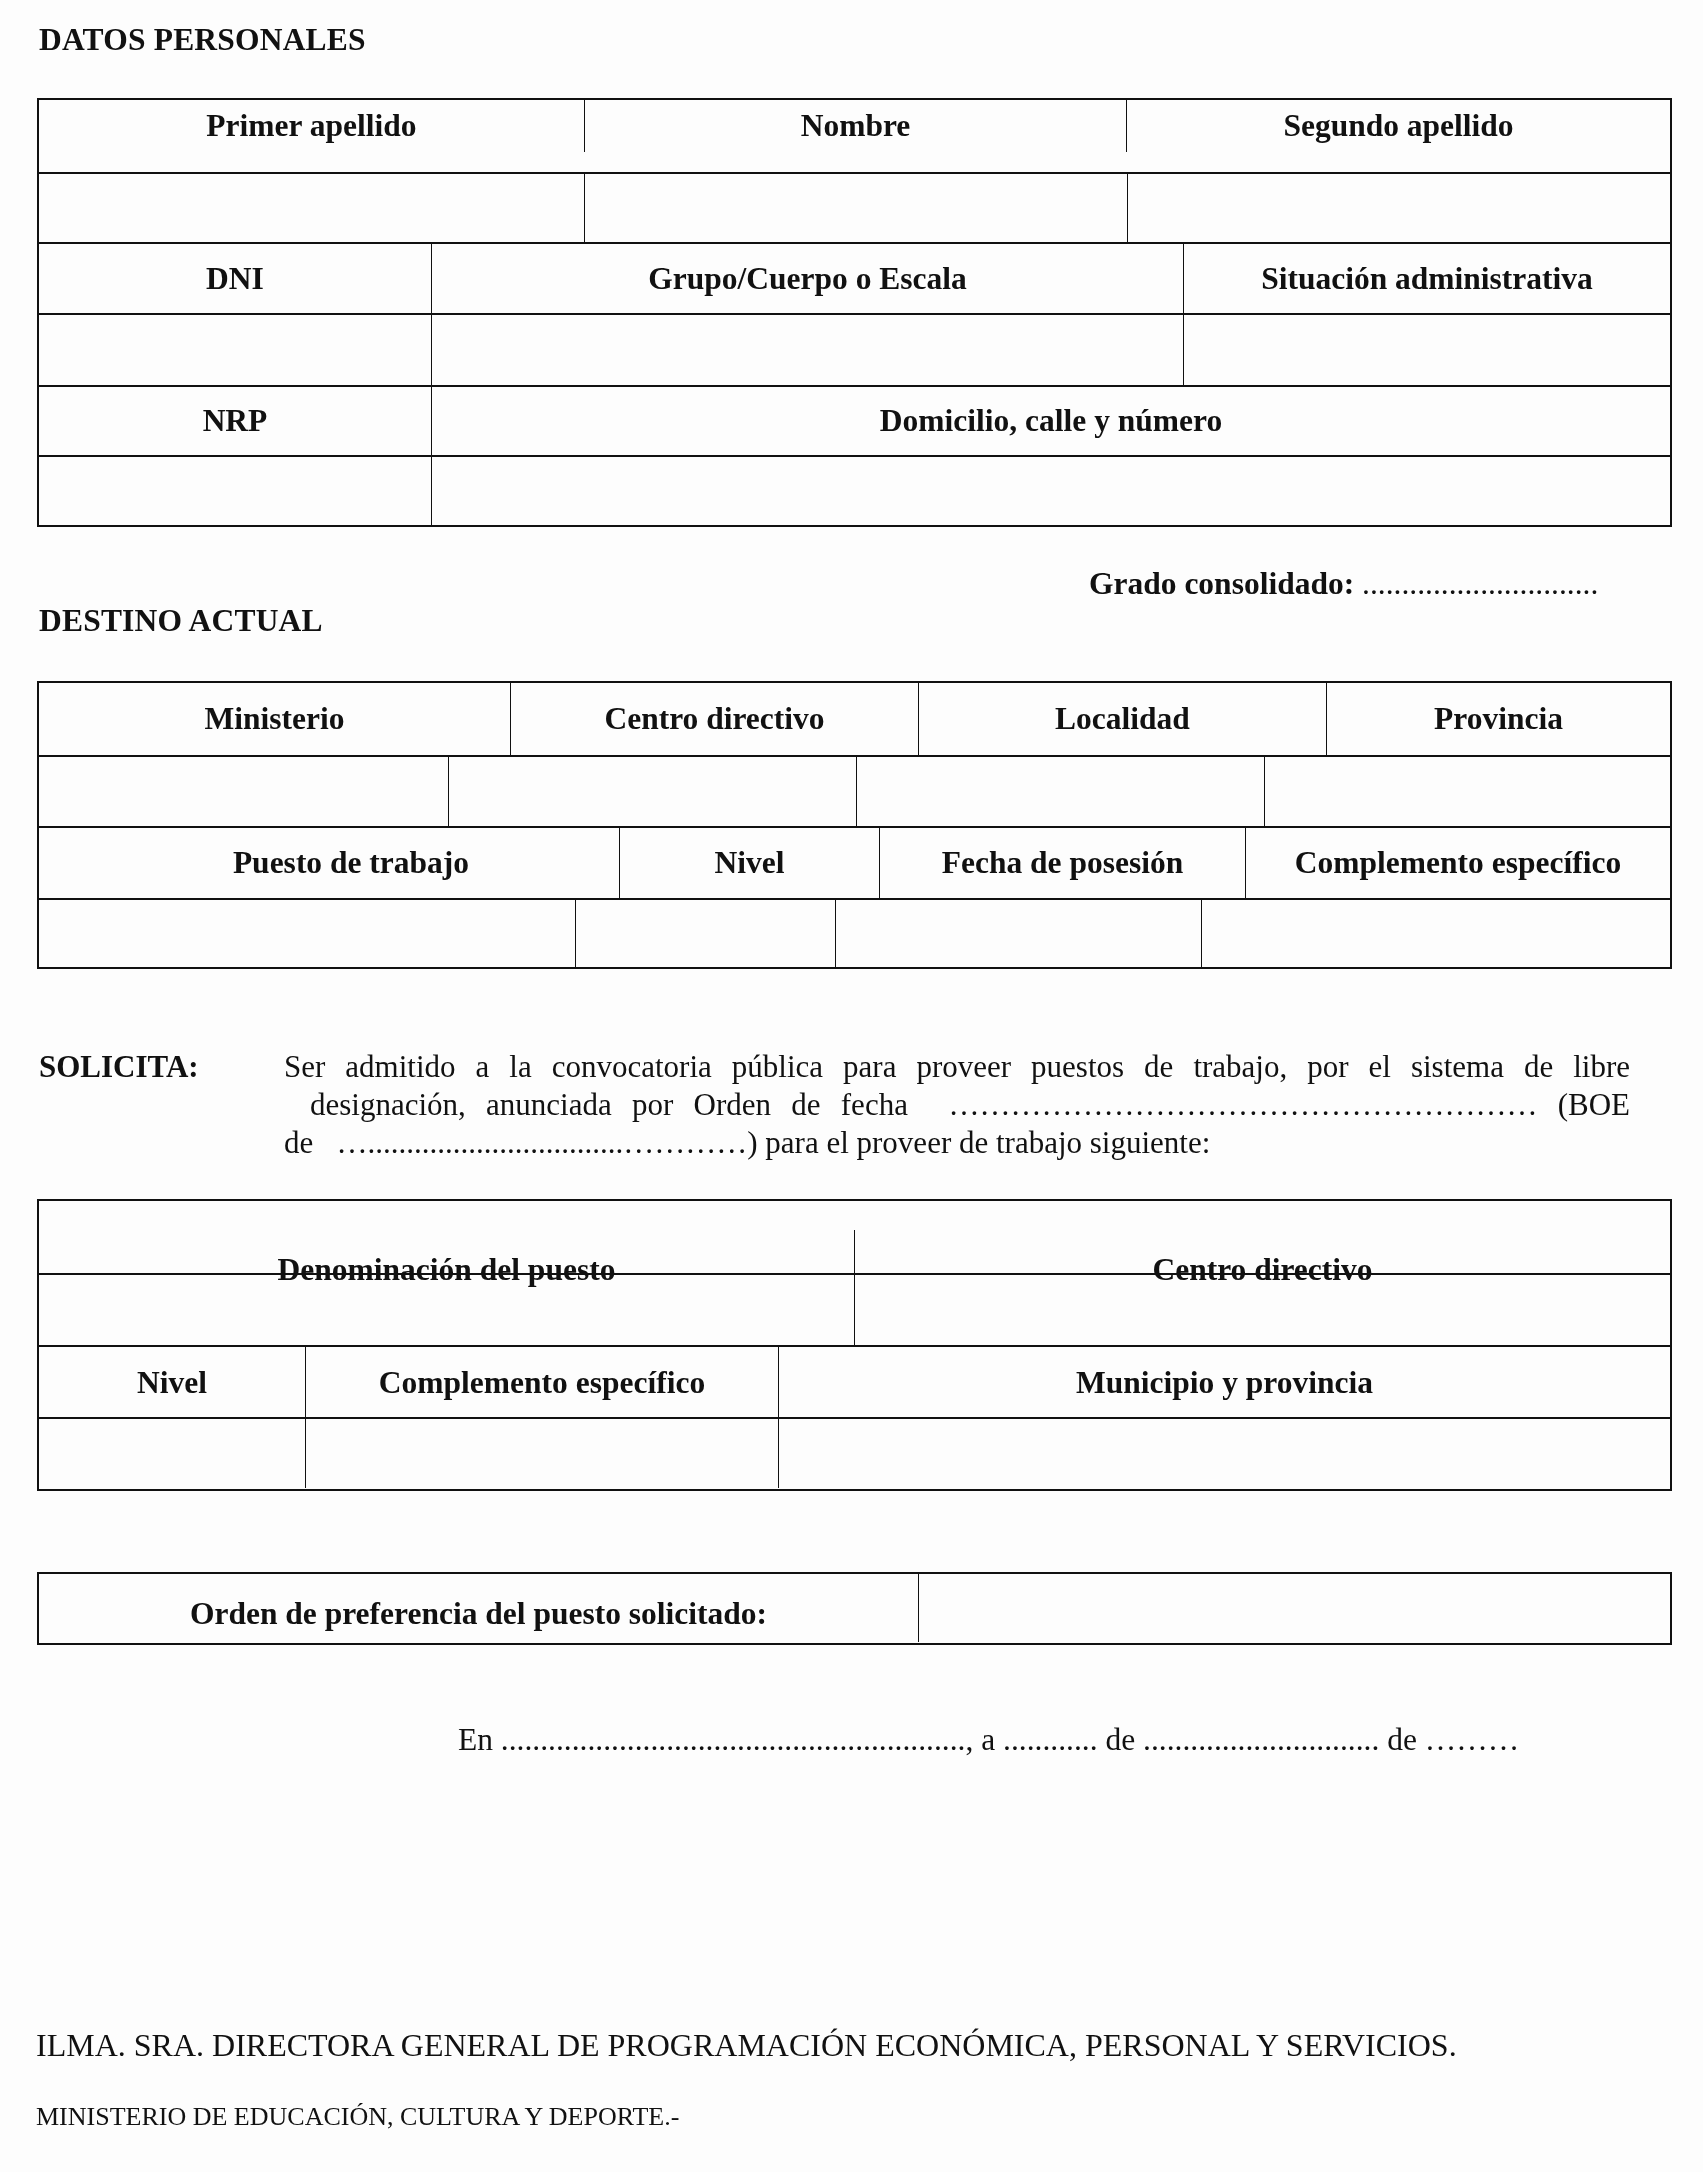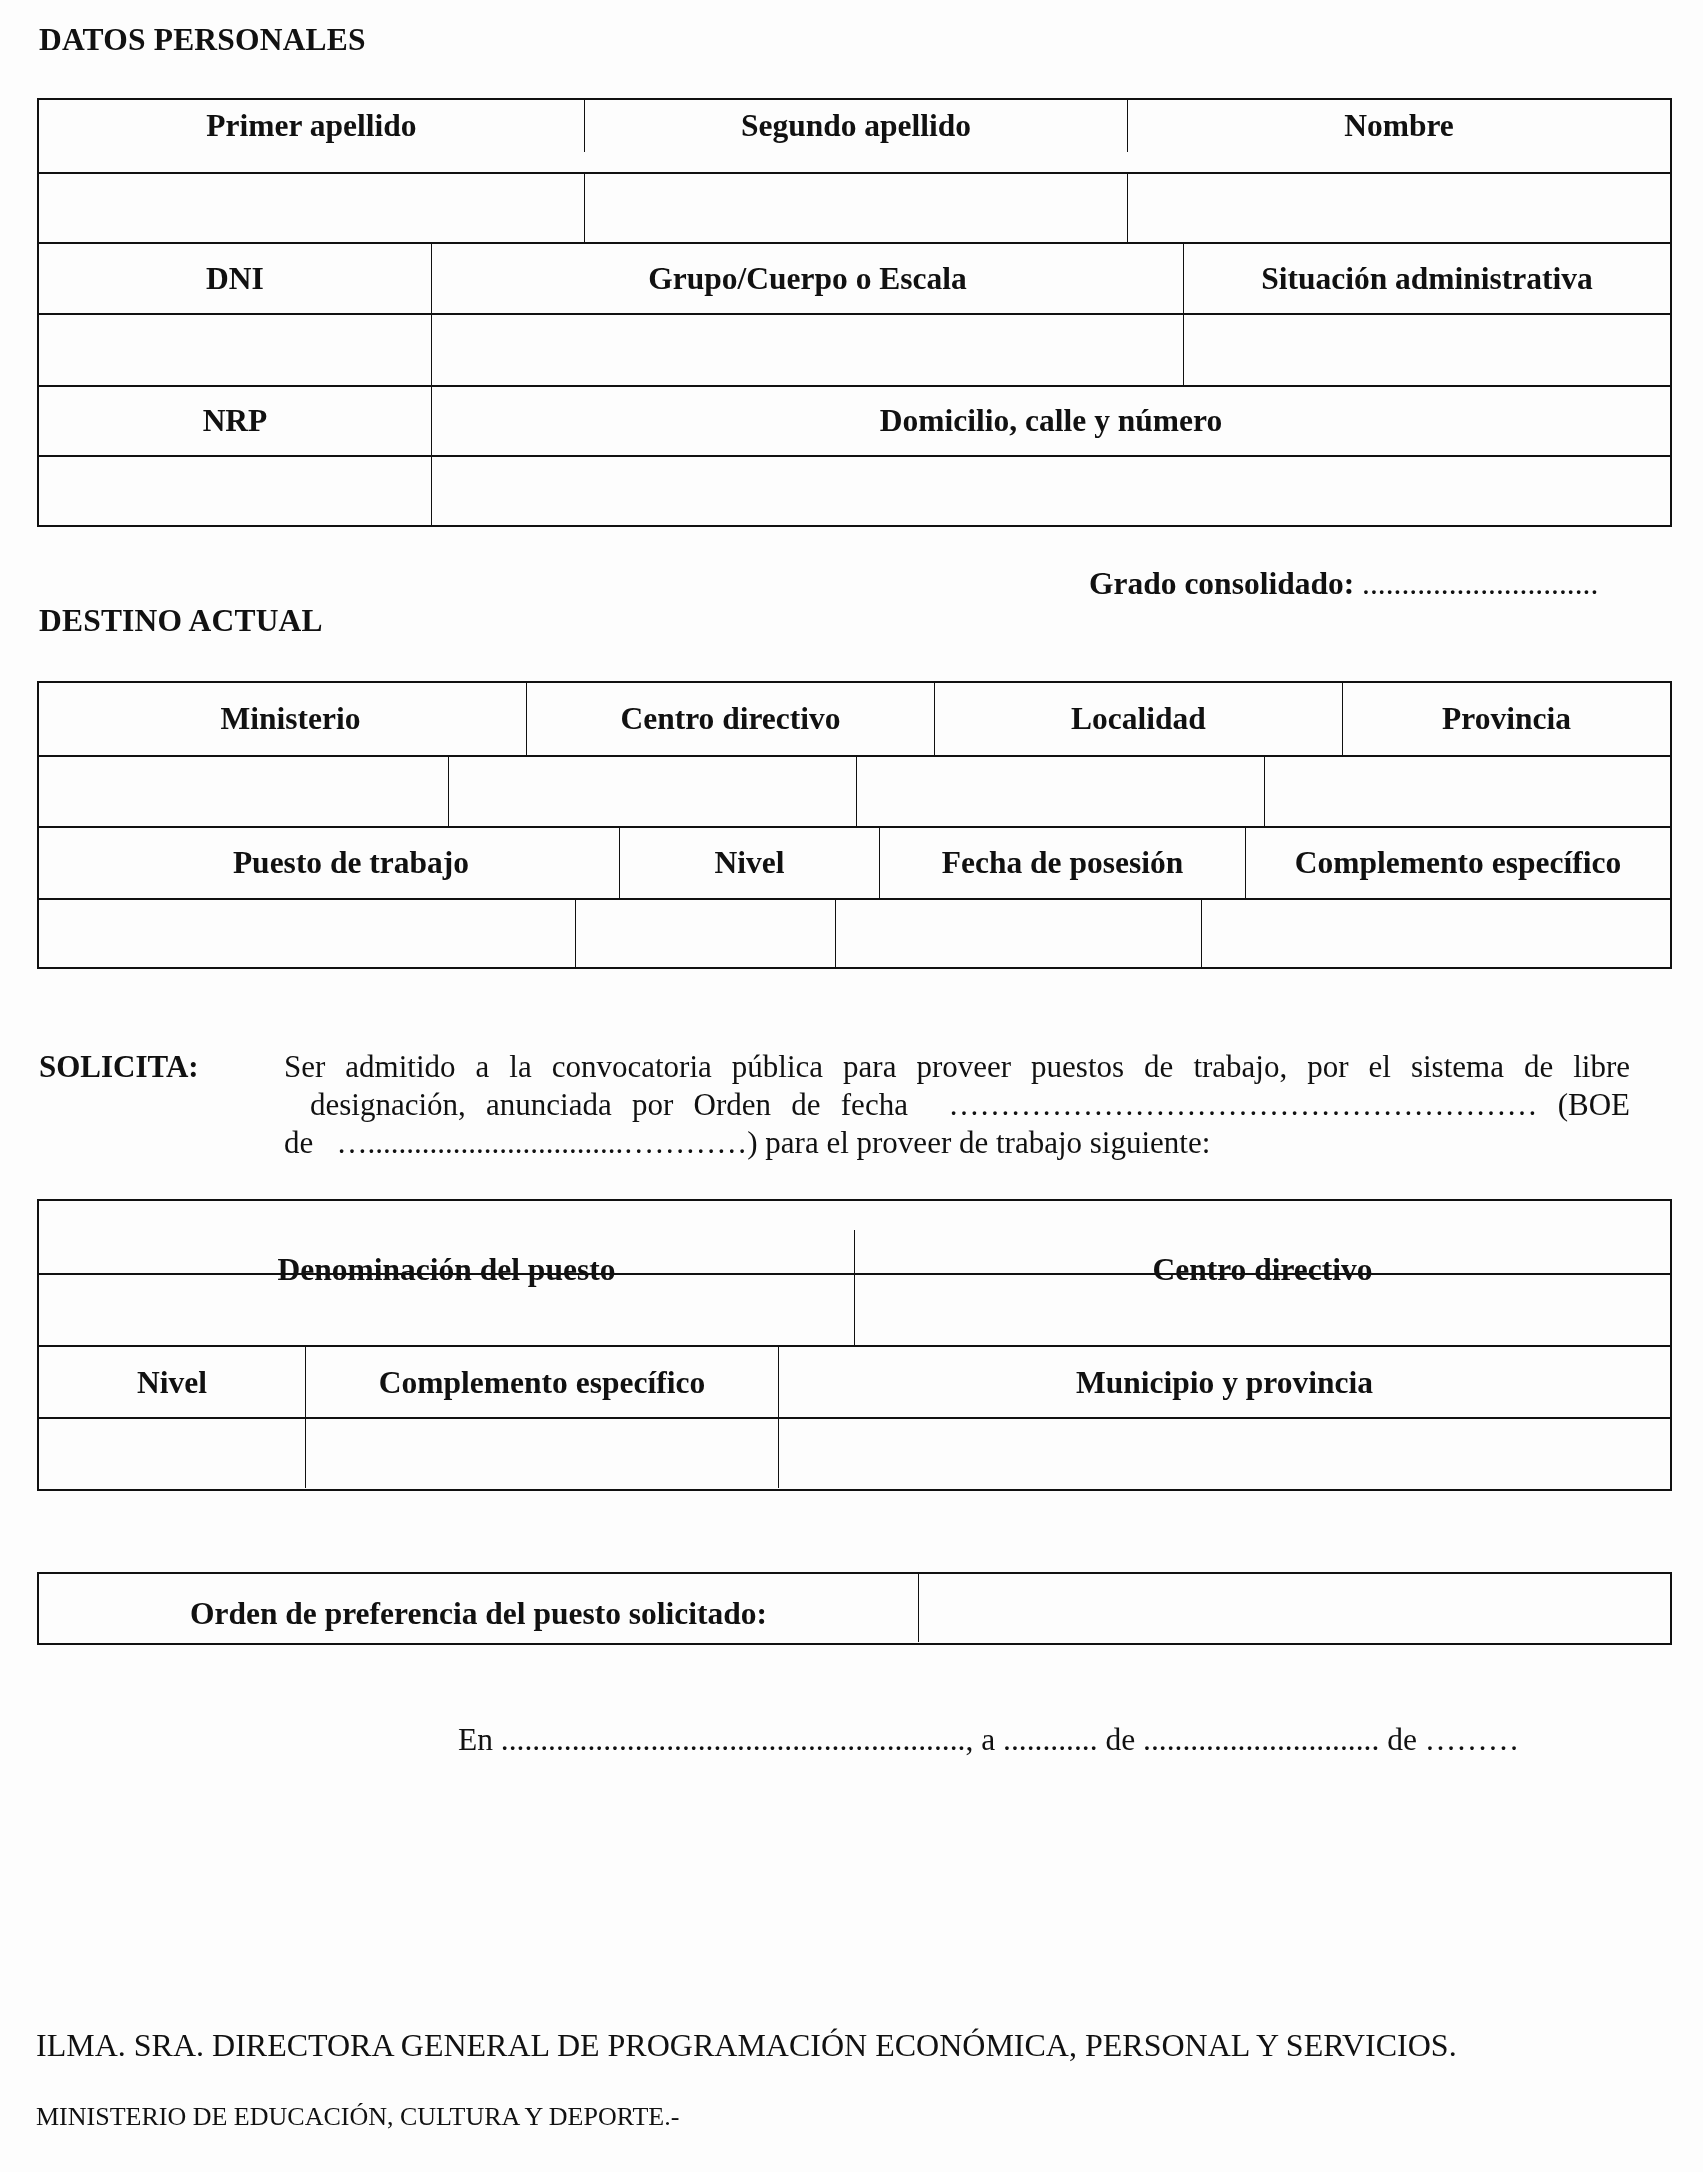--- a/index.html
+++ b/index.html
@@ -20,22 +20,22 @@
 </style>
 </head>
 <body>
 
 <div class="abs heading" style="left:39px; top:22px;">DATOS PERSONALES</div>
 
 <div class="grid" style="left:37px; top:98px; width:1635px; height:429px;">
 
   <div class="row" style="top:0; height:52px;">
     <div class="cell" style="width:546px;">Primer apellido</div>
+    <div class="cell" style="flex:1;">Nombre</div>
     <div class="cell" style="width:543px;">Segundo apellido</div>
-    <div class="cell" style="flex:1;">Nombre</div>
   </div>
   <div class="hline" style="top:72px;"></div>
   <div class="row" style="top:73px; height:70px;">
     <div class="cell field" style="width:546px;"></div>
     <div class="cell field" style="width:543px;"></div>
     <div class="cell field" style="flex:1;"></div>
   </div>
   <div class="hline" style="top:142px;"></div>
 
   <div class="row" style="top:144px; height:69px;">
@@ -64,21 +64,21 @@
 
 <div class="abs" style="left:1089px; top:566px; font-weight:bold; font-size:31.5px;">
   <span>Grado consolidado:</span>
   <span style="font-weight:normal;">..............................</span>
 </div>
 
 <div class="abs heading" style="left:39px; top:603px;">DESTINO ACTUAL</div>
 
 <div class="grid" style="left:37px; top:681px; width:1635px; height:288px;">
   <div class="row" style="top:0; height:72px;">
-    <div class="cell" style="width:472px;margin-left:16px;">Ministerio</div>
+    <div class="cell" style="width:472px;">Ministerio</div>
     <div class="cell" style="width:408px;">Centro directivo</div>
     <div class="cell" style="width:408px;">Localidad</div>
     <div class="cell" style="flex:1;">Provincia</div>
   </div>
   <div class="hline" style="top:72px;"></div>
   <div class="row" style="top:73px; height:70px;">
     <div class="cell field" style="width:410px;"></div>
     <div class="cell field" style="width:408px;"></div>
     <div class="cell field" style="width:408px;"></div>
     <div class="cell field" style="flex:1;"></div>

